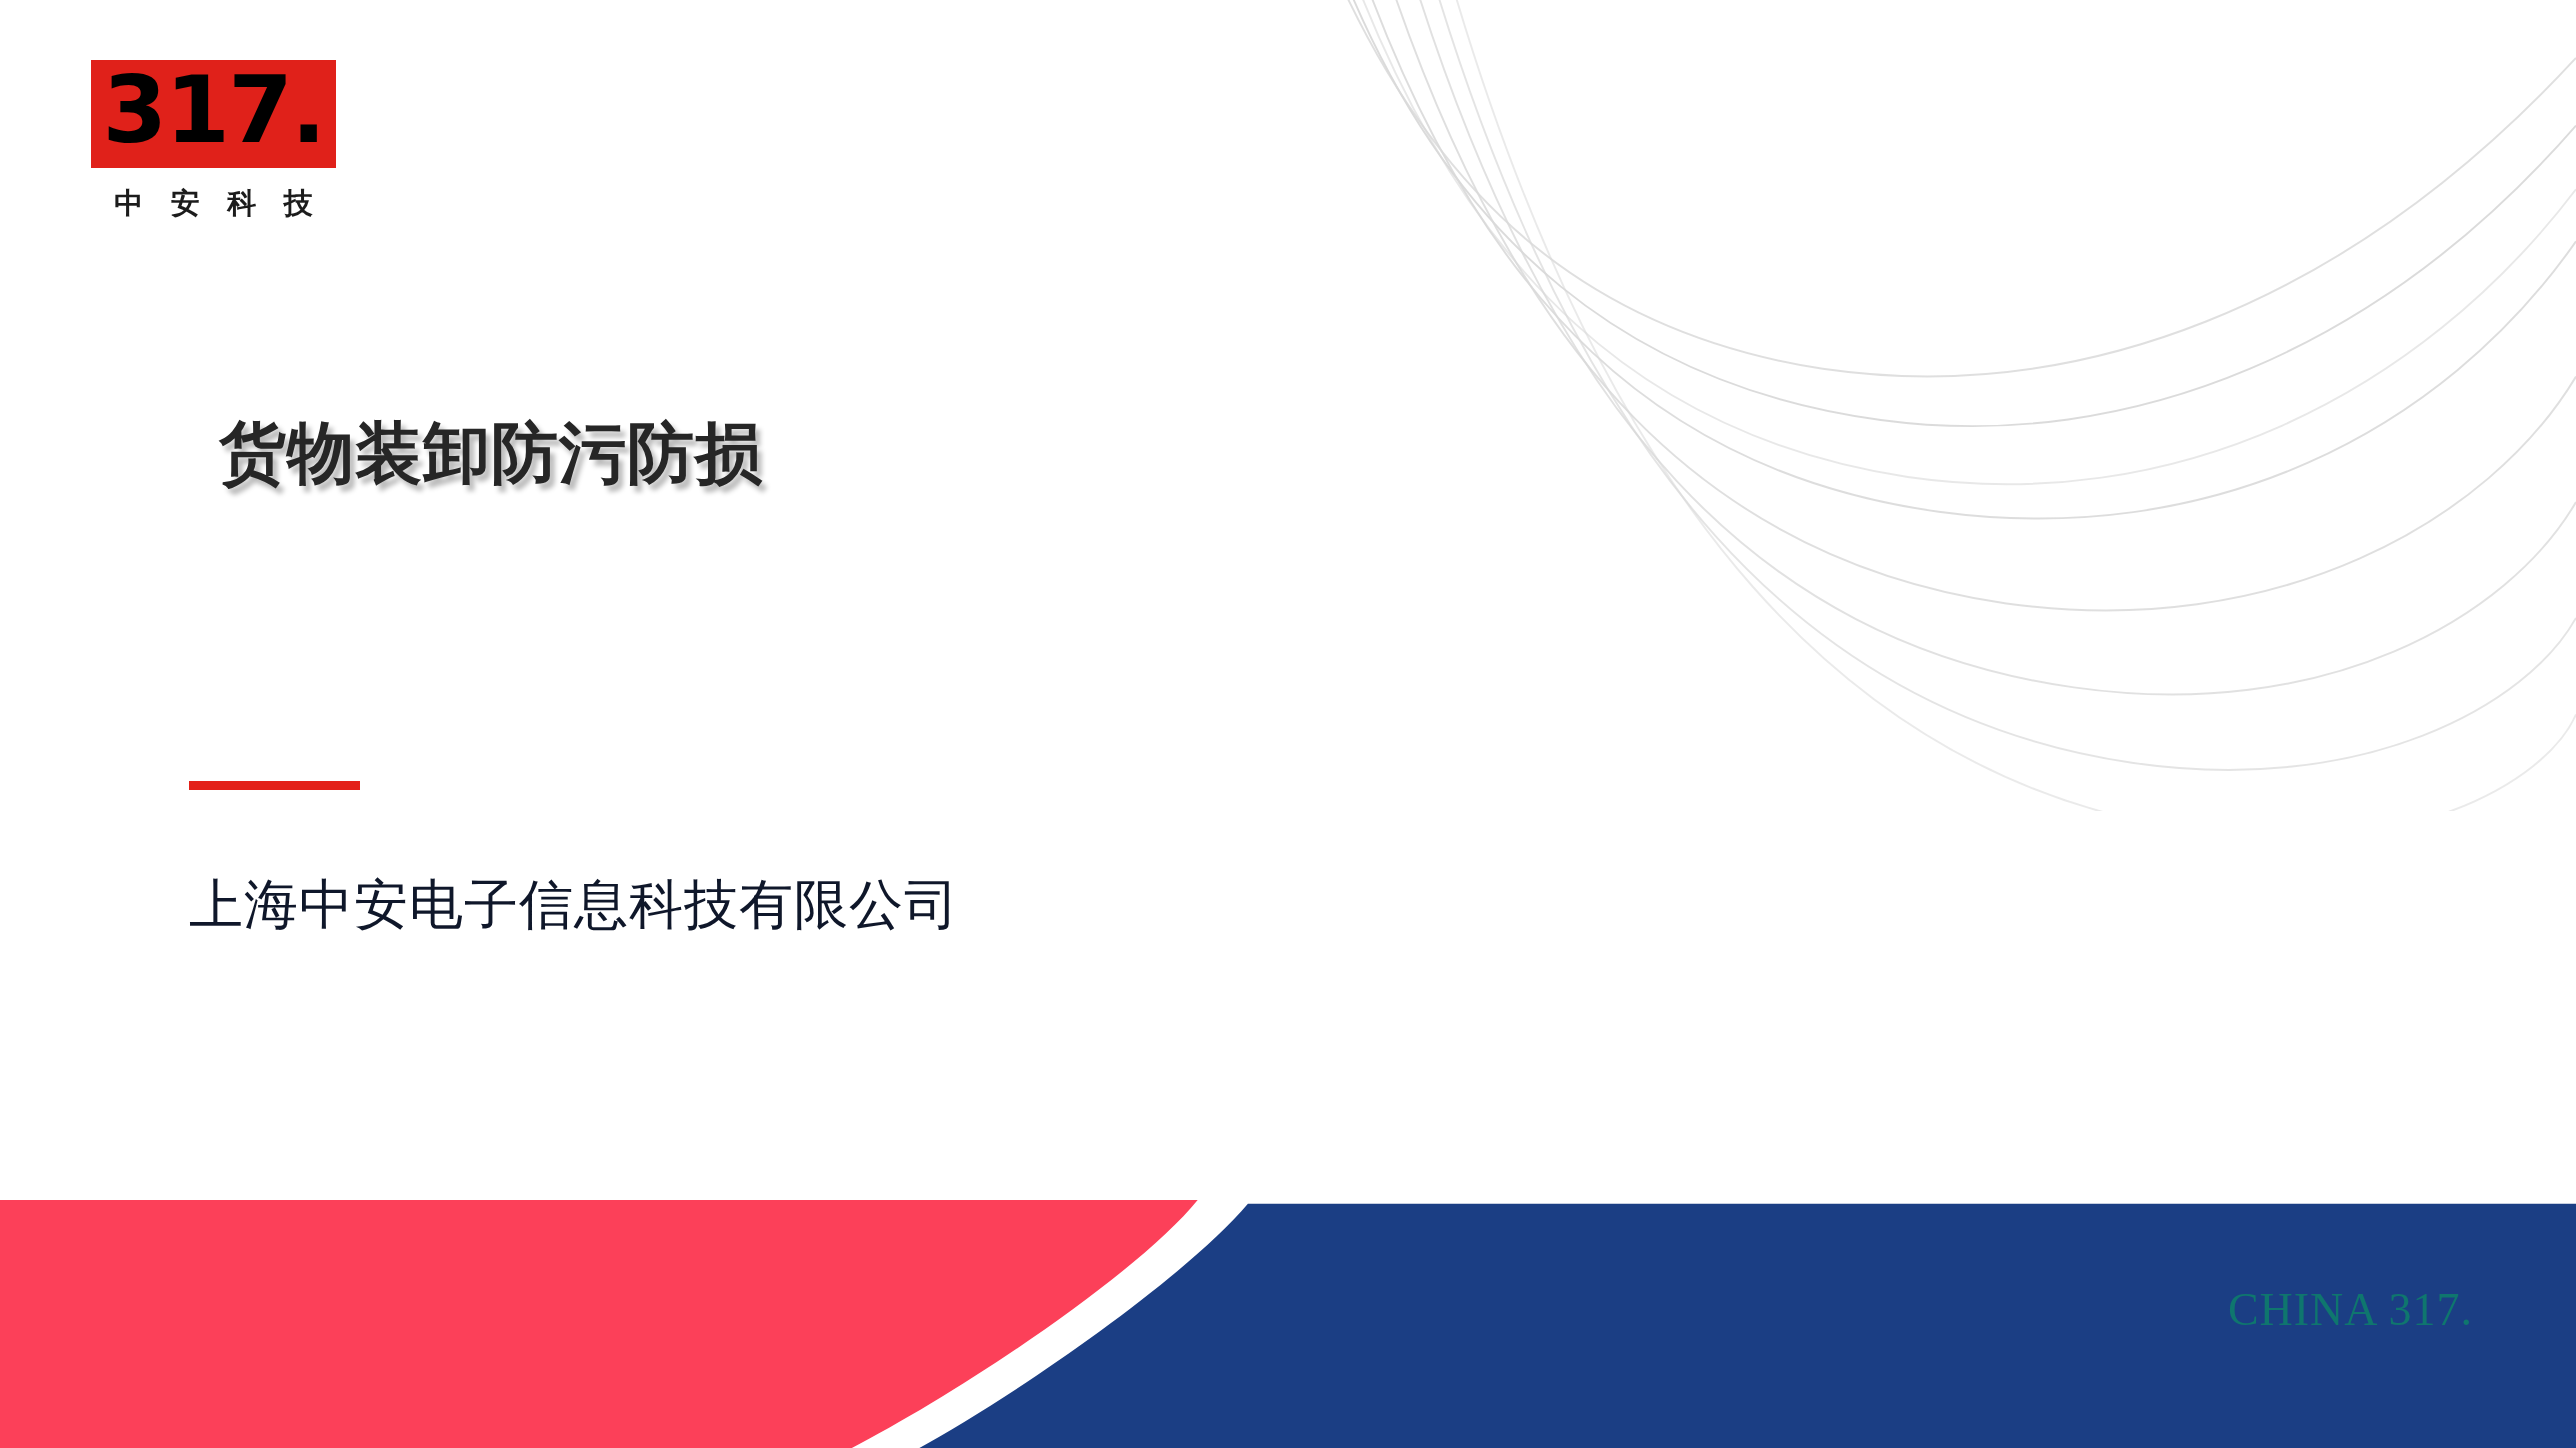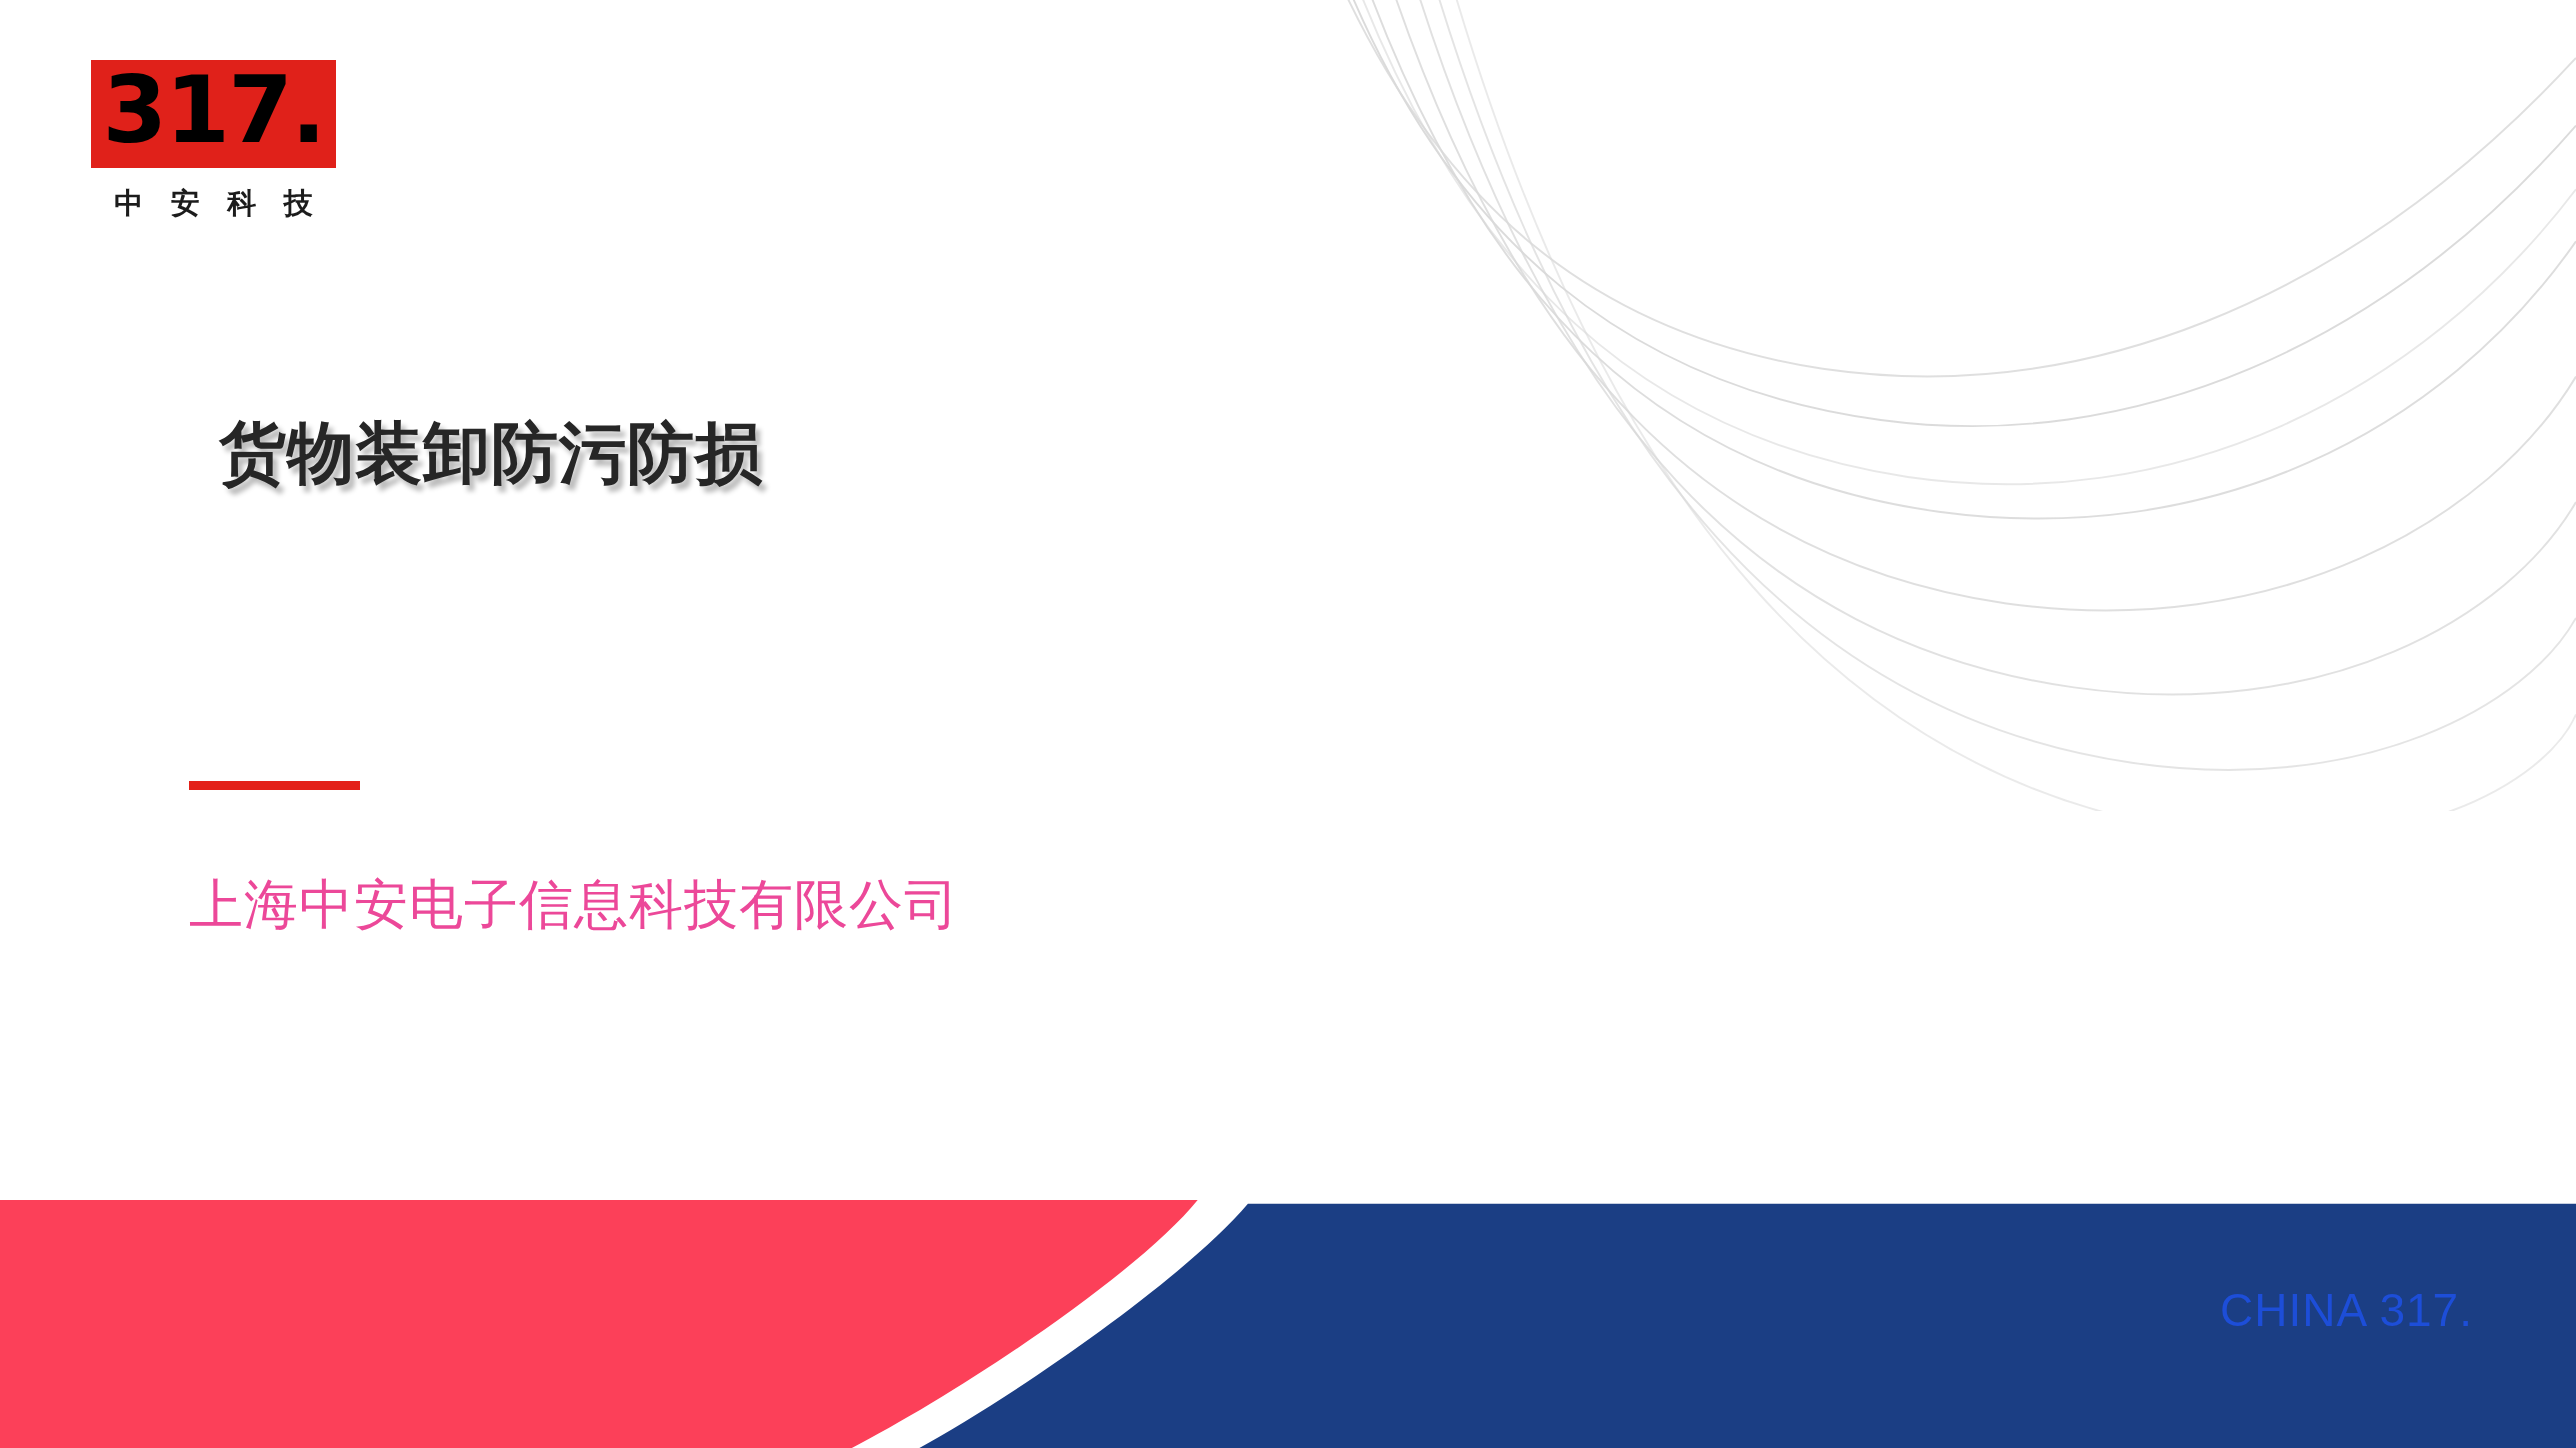--- a/index.html
+++ b/index.html
@@ -91,21 +91,21 @@
     width: 171px;
     height: 8.7px;
     background: #e32119;
   }
 
   
   #subtitle {
     position: absolute;
     left: 189px;
     top: 869px;
-    color: #ec4899;
+    color: #0f172a;
     font-size: 54px;
     font-weight: normal;
     letter-spacing: 1px;
     white-space: nowrap;
     font-family: "DejaVu Sans", sans-serif;
   }
 
   
   #footer {
     position: absolute;
@@ -118,26 +118,26 @@
     position: absolute;
     left: 0;
     top: 0;
     width: 2576px;
     height: 249px;
   }
   #footer-brand {
     position: absolute;
     right: 103px;
     top: 83px;
-    color: #1d4ed8;
+    color: #0f766e;
     font-size: 46px;
     font-weight: normal;
     letter-spacing: 1px;
     white-space: nowrap;
-    font-family: Liberation Sans, sans-serif;
+    font-family: Liberation Serif, serif;
   }
 </style>
 </head>
 <body>
 
 <div id="slide">
 
   <svg id="decor-curves" viewBox="0 0 1280 840" preserveAspectRatio="none" aria-hidden="true">
     <g fill="none" stroke="#d9d9d9" stroke-width="2">
       <path d="M 10 -10 C 120 250 300 400 560 435 C 820 470 1080 360 1280 130" stroke-opacity="0.95"></path>

